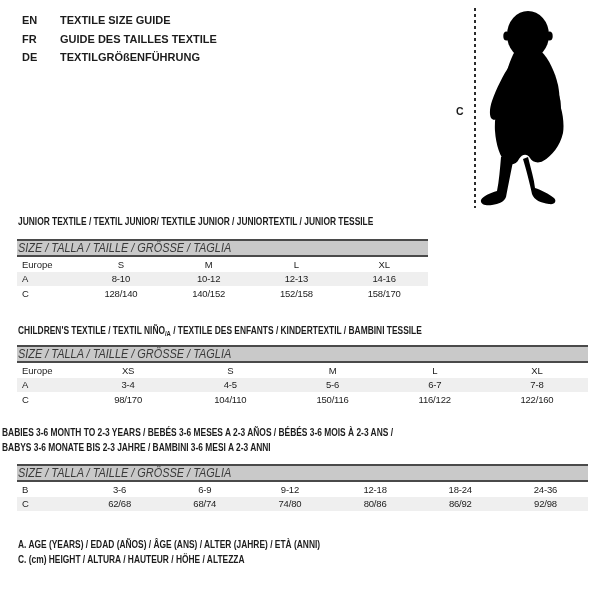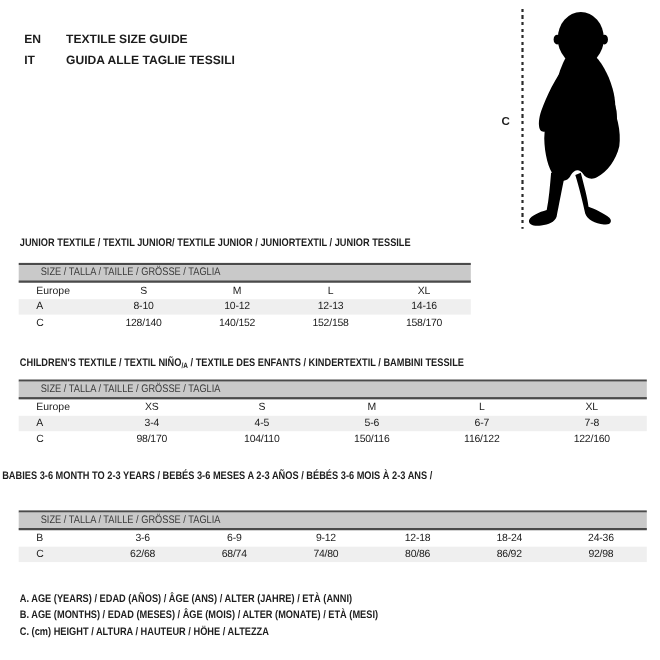--- a/index.html
+++ b/index.html
@@ -7,58 +7,62 @@
     width:600px;height:600px;position:relative;background:#fff;overflow:hidden;
     font-family:"Liberation Sans","DejaVu Sans",sans-serif;
     color:var(--c-text,#1c1c1c);
     -webkit-font-smoothing:antialiased;
   }
   .abs{position:absolute;}
   .nowrap{white-space:nowrap;}
   .cond{display:inline-block;transform:scaleX(0.84);transform-origin:0 50%;white-space:nowrap;}
 
   
-  .lang-list{left:22px;top:11px;font-size:11px;font-weight:bold;line-height:18.5px;margin-top:16px;}
+  .lang-list{left:22px;top:11px;font-size:11px;font-weight:bold;line-height:18.5px;}
   .lang-row{display:flex;}
   .lang-code{width:38px;}
 
   
   .height-line{left:474px;top:8px;width:2px;height:200px;
     background:repeating-linear-gradient(to bottom,#2b2b2b 0 3px,transparent 3px 6px);}
   .figure-label{left:456px;top:105px;font-size:10.5px;font-weight:bold;}
   .baby-svg{left:477px;top:9px;}
 
   
   .section-title{font-size:10px;font-weight:bold;line-height:14.5px;}
 
   
   .size-table{border-top:2px solid var(--c-rule,#4a4a4a);}
   .size-bar{height:14px;line-height:14px;background:var(--c-bar_bg,#c9c9c9);
     border-bottom:2px solid var(--c-rule,#4a4a4a);
-    font-size:10px;color:#3a3a3a;padding-left:20px;}
+    font-size:13px;color:#3a3a3a;padding-left:1px;font-style:italic;}
   .trow{display:flex;height:14.5px;align-items:center;font-size:9.5px;}
-  .trow .lab{width:60px;padding-left:5px;box-sizing:border-box;margin-left:11px;}
+  .trow .lab{width:60px;padding-left:5px;box-sizing:border-box;}
   .trow .cell{flex:1;text-align:center;letter-spacing:-0.2px;}
   .shade{background:var(--c-shade,#efefef);}
   .sub-txt{font-size:7px;vertical-align:-2px;letter-spacing:0;}
 
   
   .legend{left:18px;top:537px;font-size:10px;font-weight:bold;line-height:15.2px;}
 </style>
 </head>
 <body>
 
 <div class="abs lang-list">
   <div class="lang-row">
     <span class="lang-code">EN</span>
     <span class="lang-title">TEXTILE SIZE GUIDE</span>
   </div>
   <div class="lang-row">
-    <span class="lang-code">IT</span>
-    <span class="lang-title">GUIDA ALLE TAGLIE TESSILI</span>
+    <span class="lang-code">FR</span>
+    <span class="lang-title">GUIDE DES TAILLES TEXTILE</span>
+  </div>
+  <div class="lang-row">
+    <span class="lang-code">DE</span>
+    <span class="lang-title">TEXTILGRÖßENFÜHRUNG</span>
   </div>
 </div>
 
 <div class="abs height-line"></div>
 <div class="abs figure-label">C</div>
 <svg class="abs baby-svg" width="100" height="199" viewBox="0 0 100 199">
   <g fill="#000">
     <ellipse cx="51" cy="26" rx="21" ry="24"></ellipse>
     <ellipse cx="29.5" cy="27" rx="3.2" ry="4.5"></ellipse>
     <ellipse cx="72.5" cy="27" rx="3.2" ry="4.5"></ellipse>
@@ -129,20 +133,21 @@
     <div class="cell">98/170</div>
     <div class="cell">104/110</div>
     <div class="cell">150/116</div>
     <div class="cell">116/122</div>
     <div class="cell">122/160</div>
   </div>
 </div>
 
 <div class="abs section-title" style="left:2px;top:426px;">
   <div class="nowrap"><span class="cond">BABIES 3-6 MONTH TO 2-3 YEARS / BEBÉS 3-6 MESES A 2-3 AÑOS / BÉBÉS 3-6 MOIS À 2-3 ANS /</span></div>
+  <div class="nowrap"><span class="cond">BABYS 3-6 MONATE BIS 2-3 JAHRE / BAMBINI 3-6 MESI A 2-3 ANNI</span></div>
 </div>
 <div class="abs size-table" style="left:17px;top:464px;width:571px;">
   <div class="size-bar">
     <span class="cond">SIZE / TALLA / TAILLE / GRÖSSE / TAGLIA</span>
   </div>
   <div class="trow">
     <div class="lab">B</div>
     <div class="cell">3-6</div>
     <div class="cell">6-9</div>
     <div class="cell">9-12</div>
@@ -156,15 +161,14 @@
     <div class="cell">68/74</div>
     <div class="cell">74/80</div>
     <div class="cell">80/86</div>
     <div class="cell">86/92</div>
     <div class="cell">92/98</div>
   </div>
 </div>
 
 <div class="abs legend">
   <div class="nowrap"><span class="cond">A. AGE (YEARS) / EDAD (AÑOS) / ÂGE (ANS) / ALTER (JAHRE) / ETÀ (ANNI)</span></div>
-  <div class="nowrap"><span class="cond">B. AGE (MONTHS) / EDAD (MESES) / ÂGE (MOIS) / ALTER (MONATE) / ETÀ (MESI)</span></div>
   <div class="nowrap"><span class="cond">C. (cm) HEIGHT / ALTURA / HAUTEUR / HÖHE / ALTEZZA</span></div>
 </div>
 
 </body></html>

